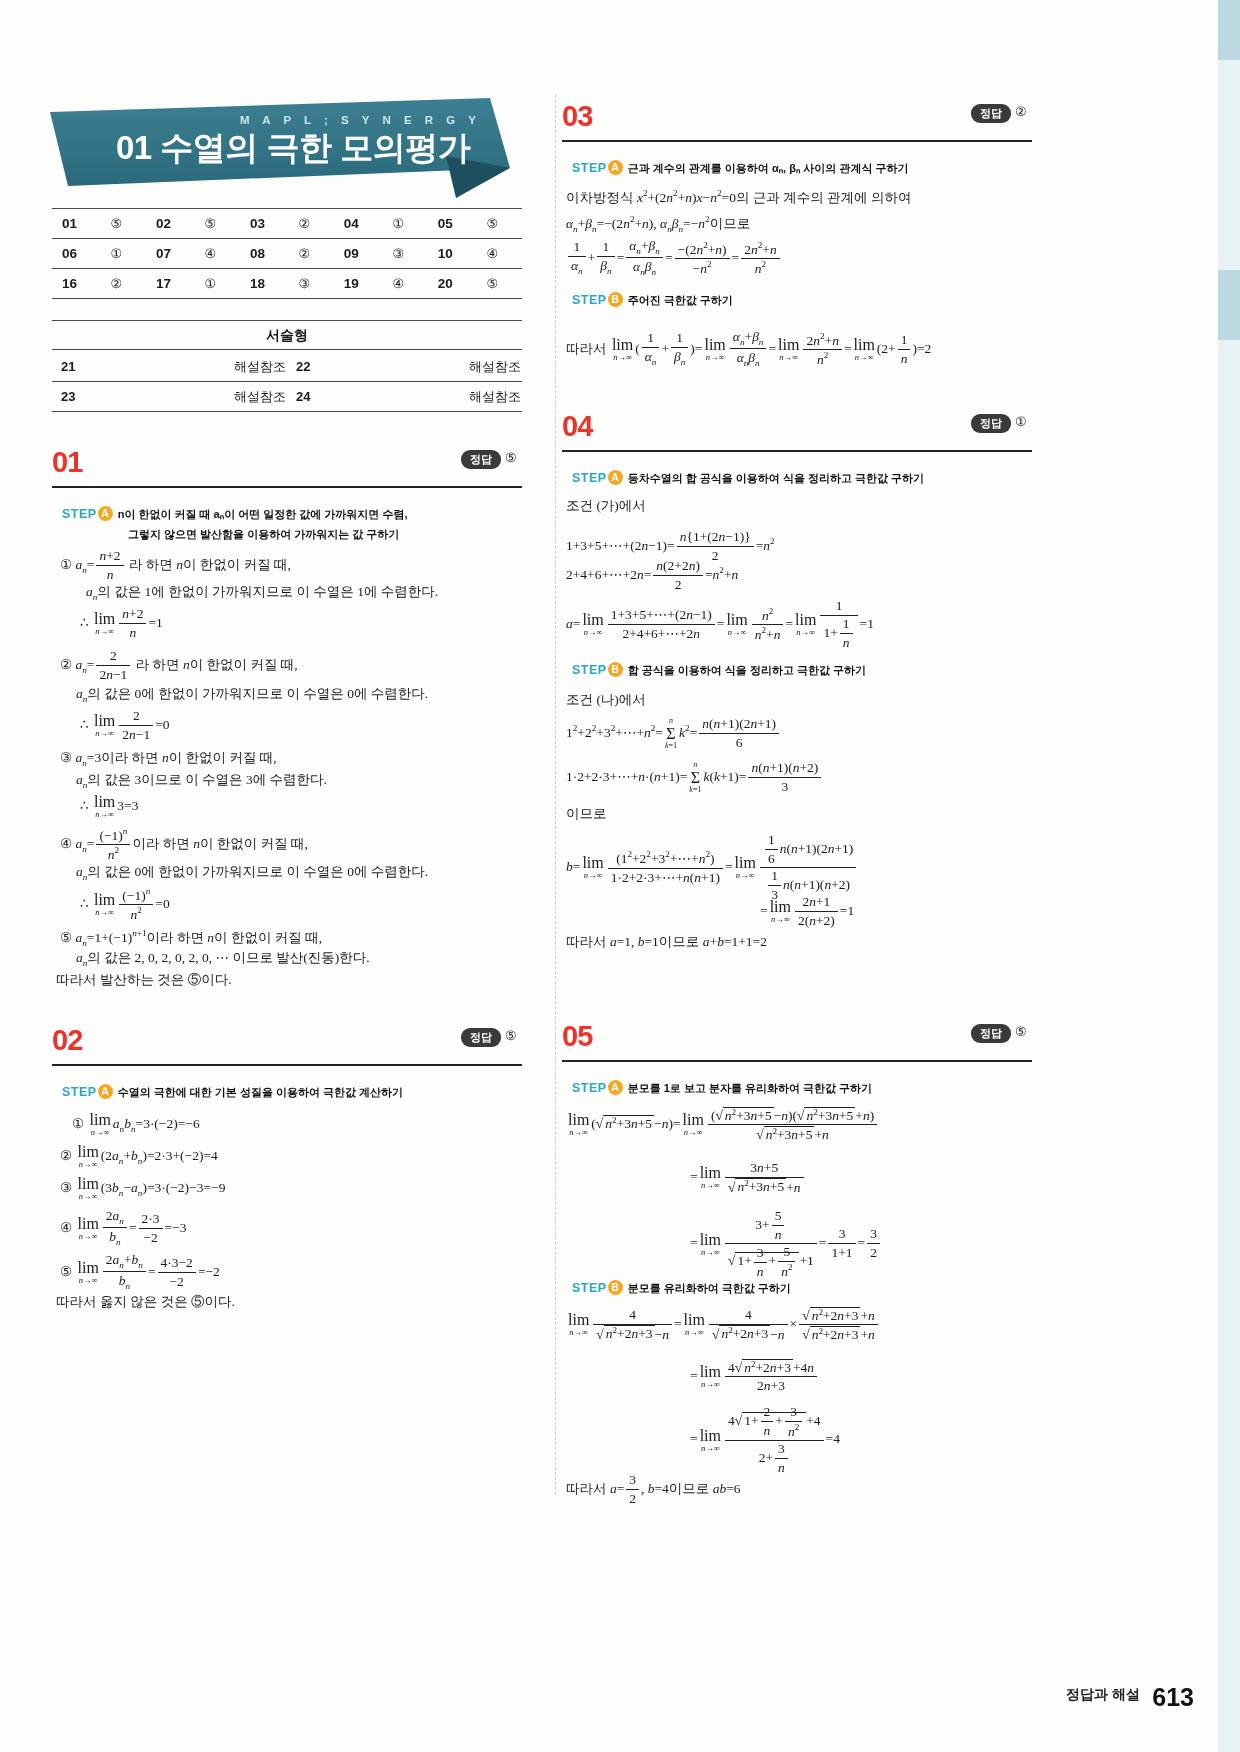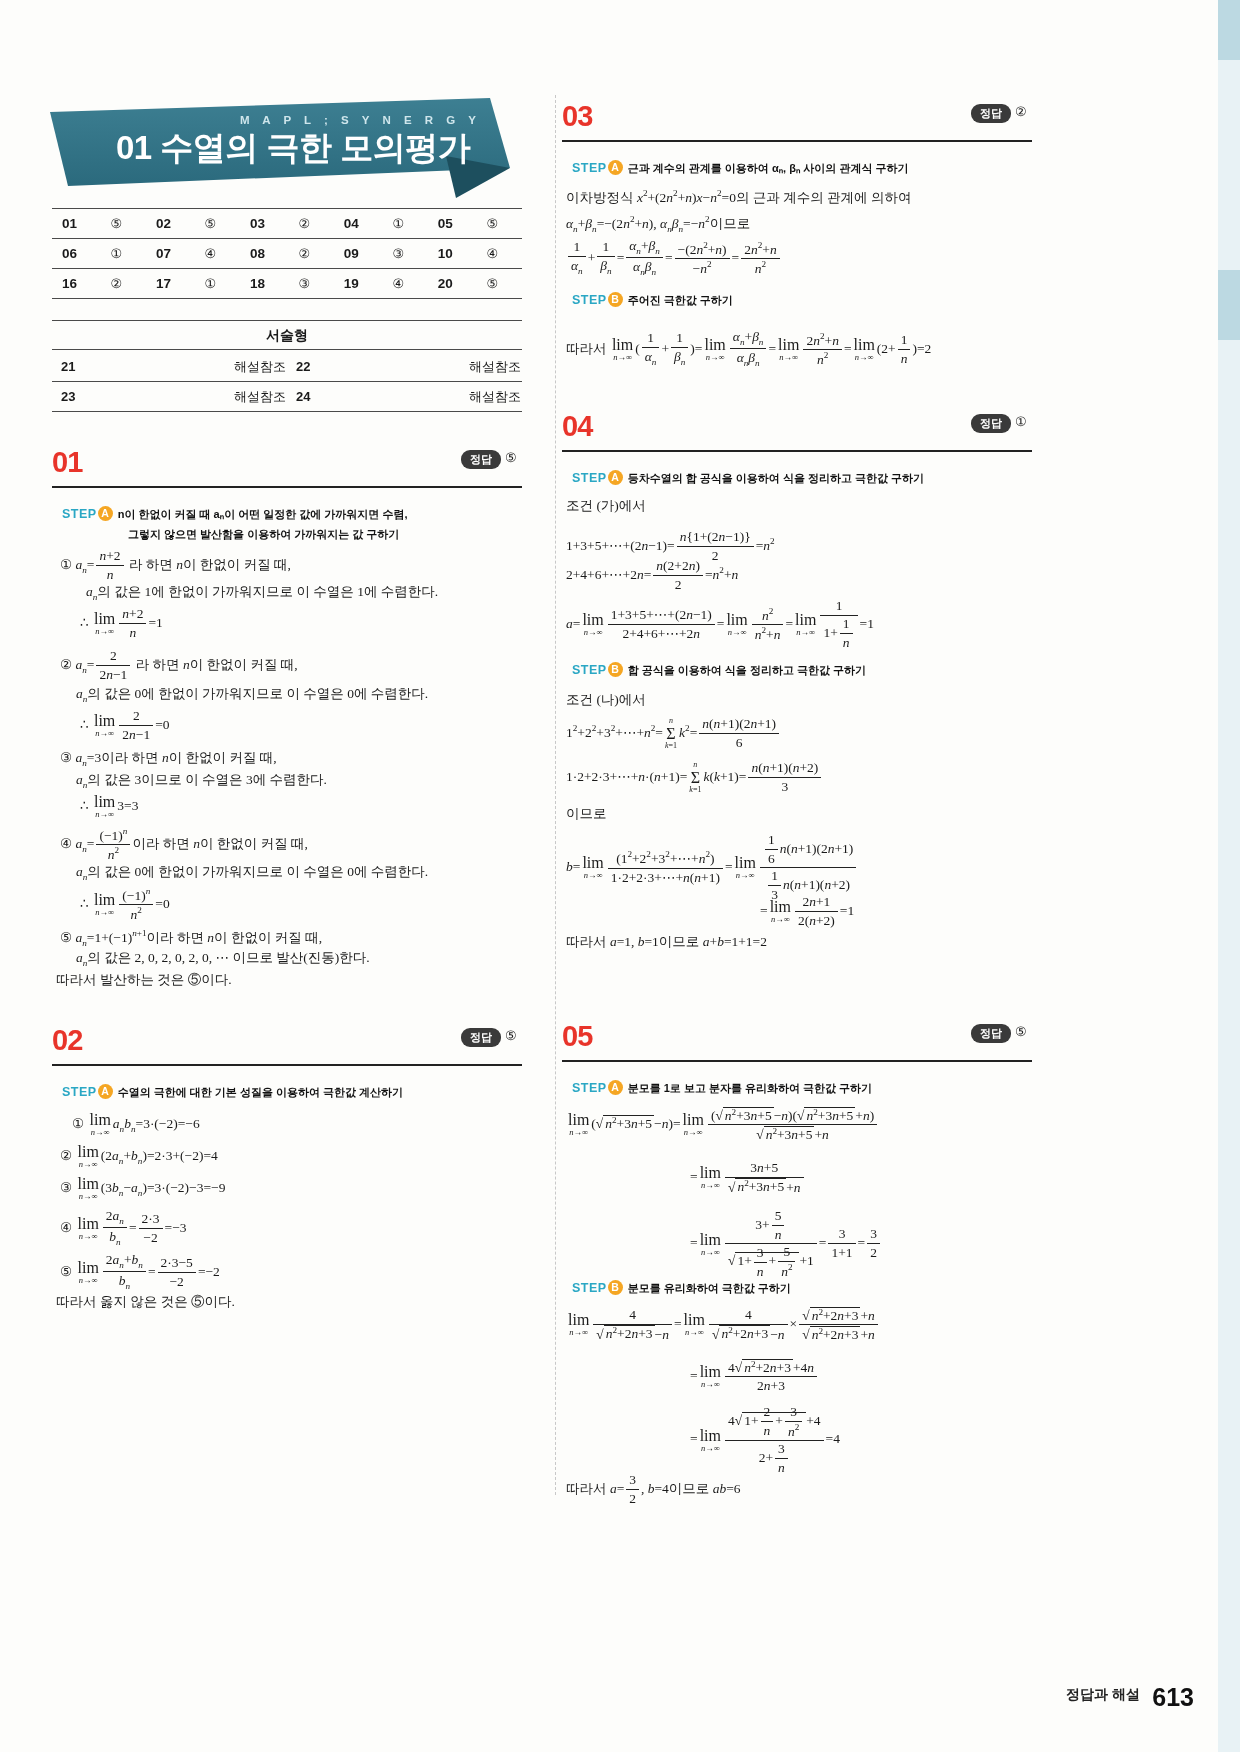--- a/index.html
+++ b/index.html
@@ -286,21 +286,21 @@
   <div class="body-txt" style="left:60px;top:1144px;">
     ② <span class="lim"><span class="l">lim</span><span class="s"><span class="math">n</span>→∞</span></span>(2<span class="math">a<sub>n</sub></span>+<span class="math">b<sub>n</sub></span>)=2·3+(−2)=4
   </div>
   <div class="body-txt" style="left:60px;top:1176px;">
     ③ <span class="lim"><span class="l">lim</span><span class="s"><span class="math">n</span>→∞</span></span>(3<span class="math">b<sub>n</sub></span>−<span class="math">a<sub>n</sub></span>)=3·(−2)−3=−9
   </div>
   <div class="body-txt" style="left:60px;top:1208px;">
     ④ <span class="lim"><span class="l">lim</span><span class="s"><span class="math">n</span>→∞</span></span><span class="fr"><span class="n">2<span class="math">a<sub>n</sub></span></span><span class="d"><span class="math">b<sub>n</sub></span></span></span>=<span class="fr"><span class="n">2·3</span><span class="d">−2</span></span>=−3
   </div>
   <div class="body-txt" style="left:60px;top:1252px;">
-    ⑤ <span class="lim"><span class="l">lim</span><span class="s"><span class="math">n</span>→∞</span></span><span class="fr"><span class="n">2<span class="math">a<sub>n</sub></span>+<span class="math">b<sub>n</sub></span></span><span class="d"><span class="math">b<sub>n</sub></span></span></span>=<span class="fr"><span class="n">2·3−5</span><span class="d">−2</span></span>=−2
+    ⑤ <span class="lim"><span class="l">lim</span><span class="s"><span class="math">n</span>→∞</span></span><span class="fr"><span class="n">2<span class="math">a<sub>n</sub></span>+<span class="math">b<sub>n</sub></span></span><span class="d"><span class="math">b<sub>n</sub></span></span></span>=<span class="fr"><span class="n">4·3−2</span><span class="d">−2</span></span>=−2
   </div>
   <div class="body-txt" style="left:56px;top:1292px;">따라서 옳지 않은 것은 ⑤이다.</div>
 
   <div class="qnum" style="left:562px;top:100px;">03</div>
   <div class="qrule" style="left:562px;top:140px;width:470px;"></div>
   <div class="ansbadge" style="left:971px;top:104px;">정답</div>
   <div class="ansval" style="left:1015px;top:104px;">②</div>
 
   <div class="step" style="left:572px;top:158px;">
     <span class="lbl">STEP</span><span class="badge">A</span><span class="txt">근과 계수의 관계를 이용하여 αₙ, βₙ 사이의 관계식 구하기</span>

